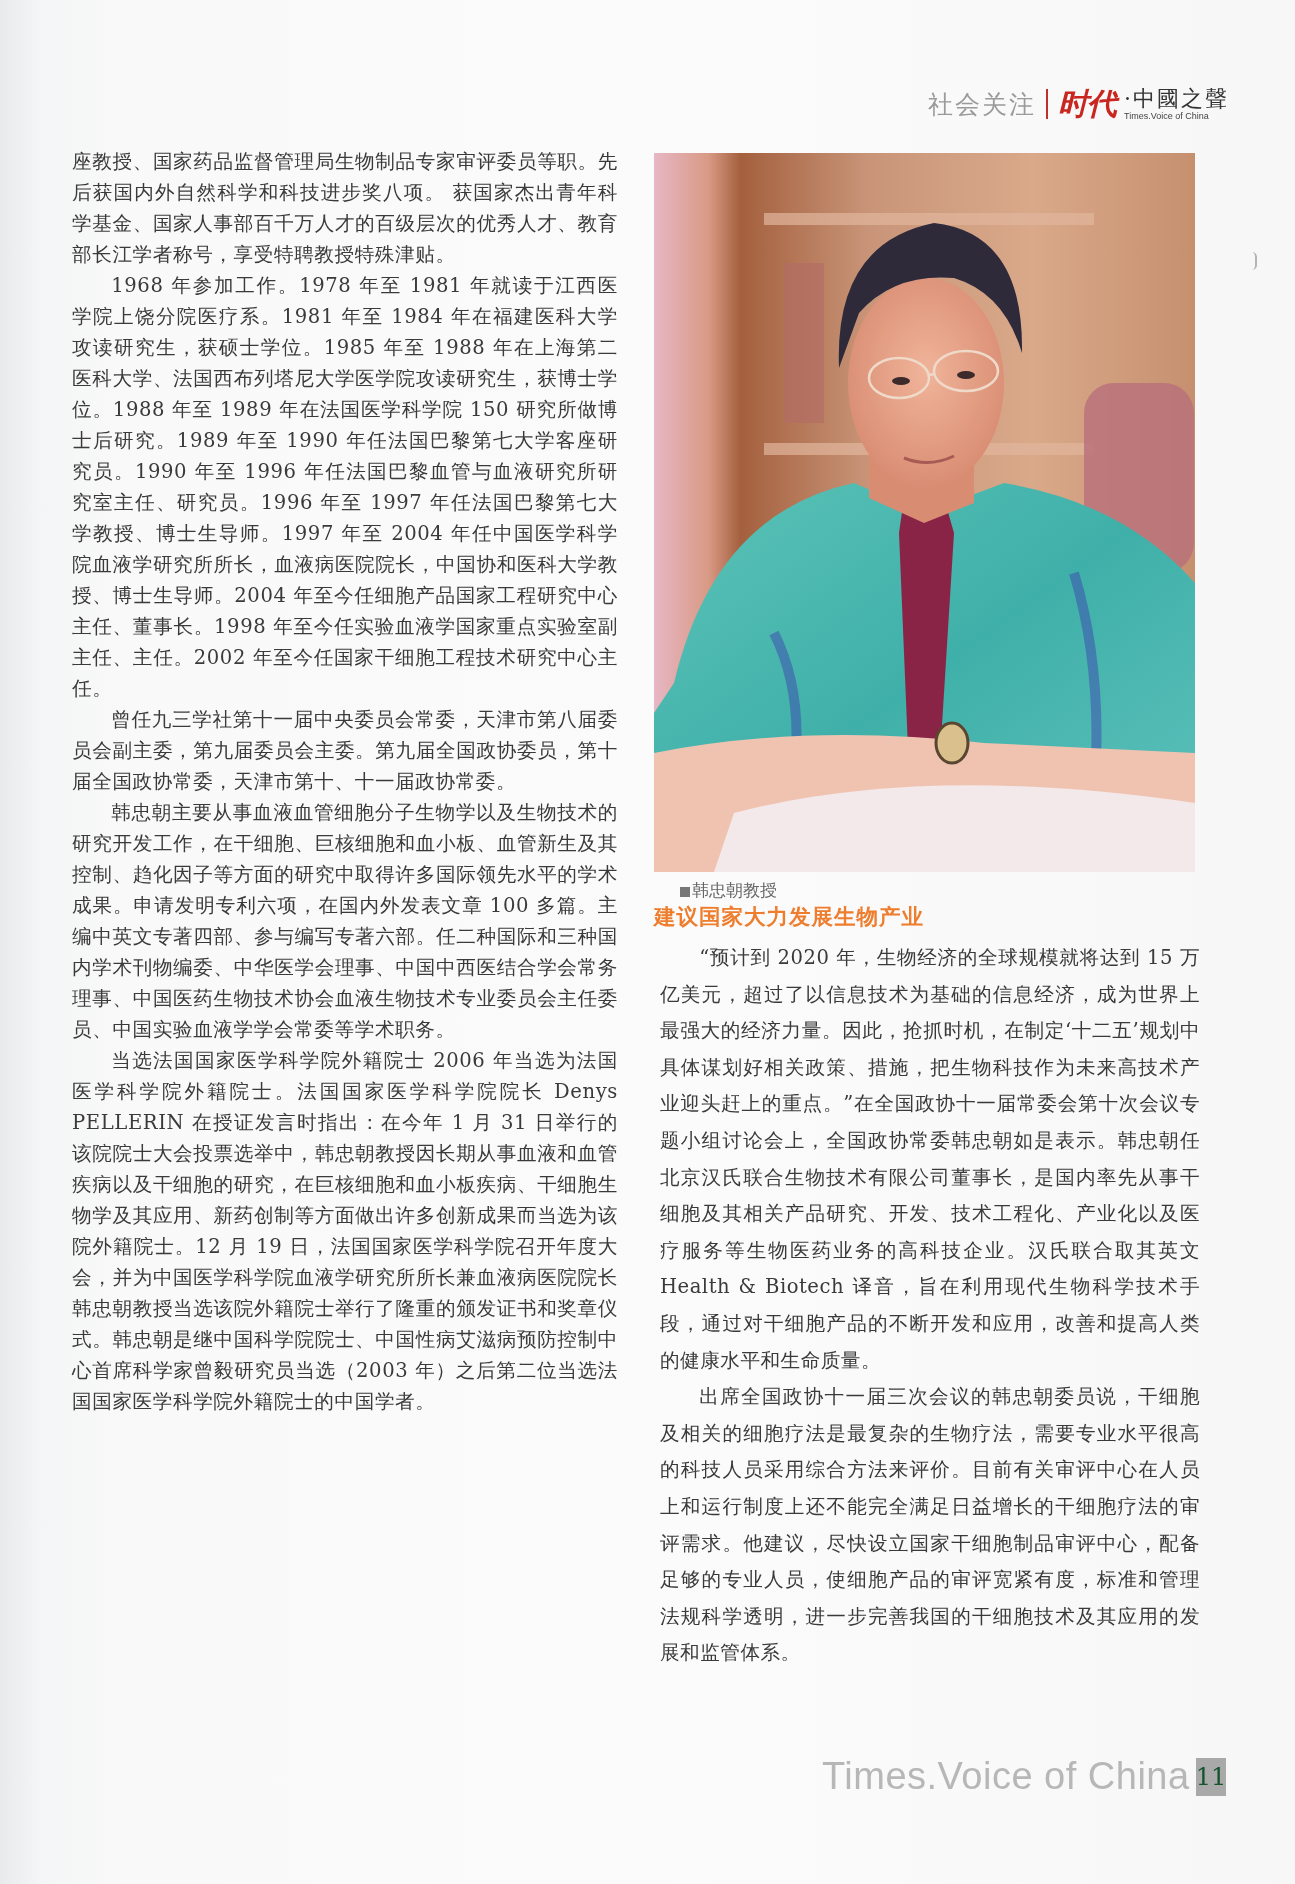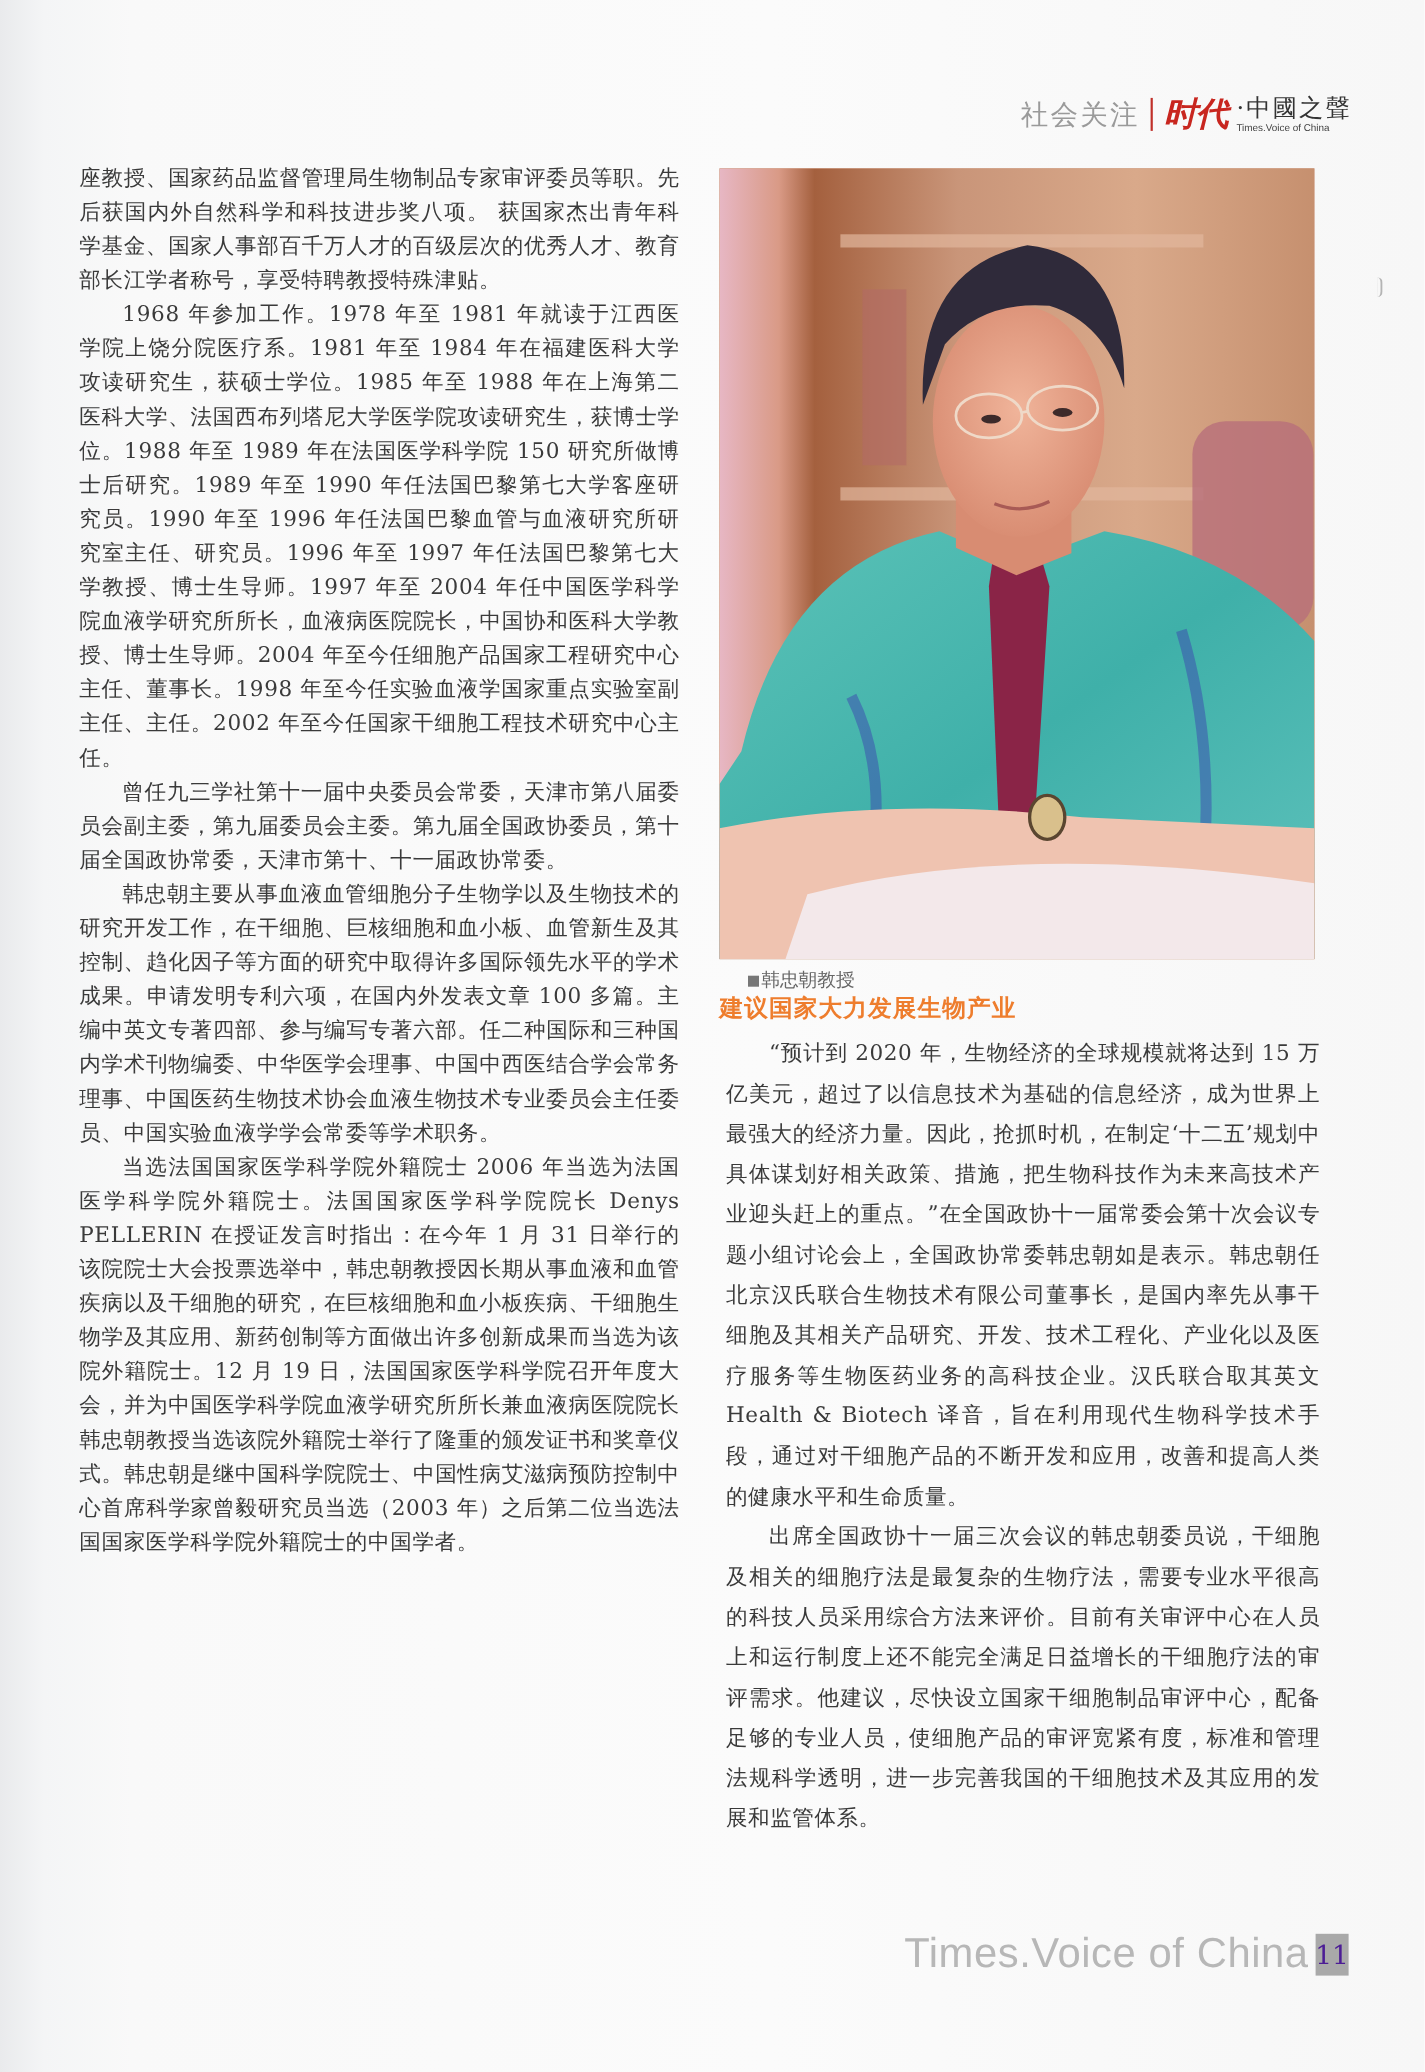--- a/index.html
+++ b/index.html
@@ -59,21 +59,21 @@
   }
   .col-right .credit { display:block; text-align:right; margin-top:-36.6px; }
 
   .footer {
     position:absolute; left:822px; top:1755px; display:flex; align-items:center;
   }
   .footer .en {
     font-family:"Liberation Sans", sans-serif; font-size:38px; color:#b7b7b7; letter-spacing:0.5px;
   }
   .footer .pg {
-    margin-left:6px; width:30px; height:38px; background:#a9a9a9; color:#4c1d95;
+    margin-left:6px; width:30px; height:38px; background:#a9a9a9; color:#14532d;
     font-family:"DejaVu Serif", serif; font-size:24px; text-align:center; line-height:38px;
   }
   .mark { position:absolute; left:1252px; top:252px; width:3px; height:18px; border-right:2px solid #888; border-radius:0 10px 10px 0; opacity:0.6; }
 </style>
 </head>
 <body>
 
 <div class="header">
   <span class="section">社会关注</span>
   <span class="divider"></span>

